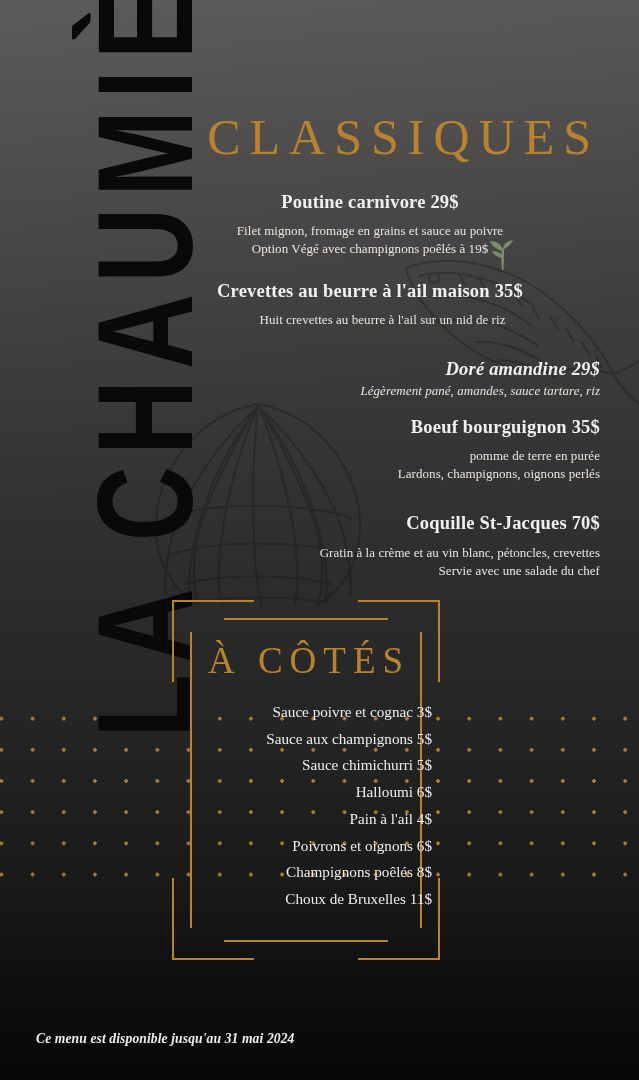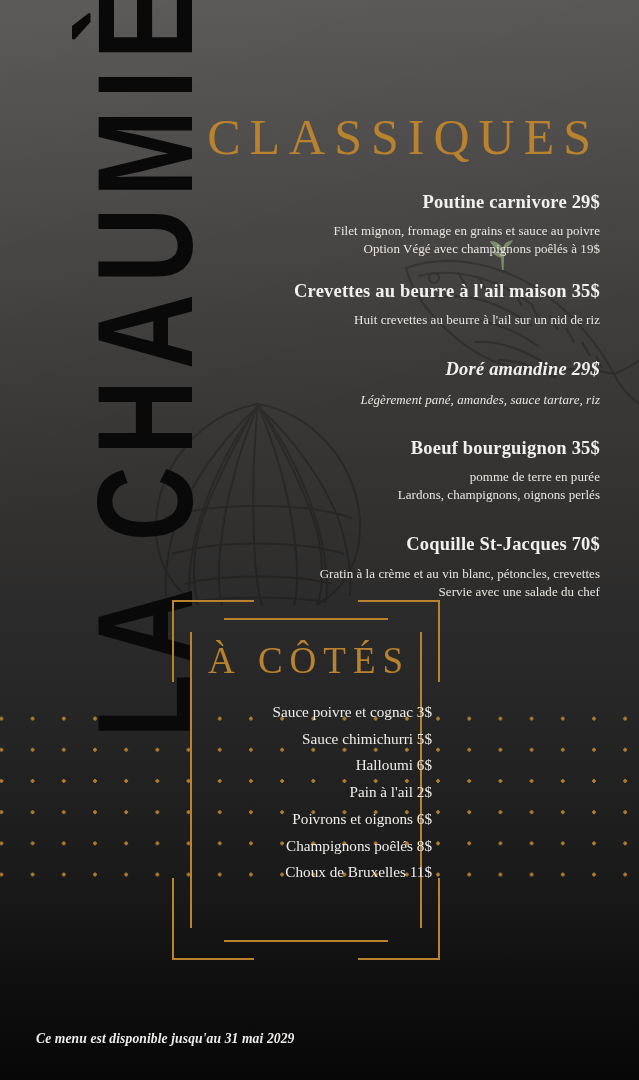--- a/index.html
+++ b/index.html
@@ -100,30 +100,30 @@
     color:#f2f0ee;
     letter-spacing:.2px;
   }
   .dish-desc {
     font-family:"Liberation Serif", serif;
     font-size:13px;
     color:#e9e6e2;
     line-height:1.38;
     letter-spacing:.05px;
   }
-  .left   { text-align:right;  }
+  .left   { text-align:center;  }
   .right  { text-align:right; }
 
   #dish-0 { margin-top:30px; }
   #dish-0 .dish-desc { margin-top:9px; }
   #dish-1 { margin-top:23px; }
   #dish-1 .dish-desc { margin-top:9px;margin-left:25px; }
   #dish-2 { margin-top:30px;font-style:italic; }
-  #dish-2 .dish-desc { margin-top:11px; }
-  #dish-3 { margin-top:29px; }
+  #dish-2 .dish-desc { margin-top:2px; }
+  #dish-3 { margin-top:17px; }
   #dish-3 .dish-desc { margin-top:9px; }
   #dish-4 { margin-top:30px; }
   #dish-4 .dish-desc { margin-top:10px; }
 
   
   #sides {
     position:absolute;
     left:172px; top:600px;
     width:268px; height:360px;
   }
@@ -323,24 +323,25 @@
 
     <div id="rule-top"></div>
     <div id="rule-bot"></div>
     <div id="vrule-l"></div>
     <div id="vrule-r"></div>
 
     <div id="sides-title">À CÔTÉS</div>
 
     <div id="sides-list">
       <div class="side-item">Sauce poivre et cognac  3$</div>
+      <div class="side-item">Sauce aux champignons 5$</div>
       <div class="side-item">Sauce chimichurri  5$</div>
       <div class="side-item">Halloumi  6$</div>
-      <div class="side-item">Pain à l'ail  2$</div>
+      <div class="side-item">Pain à l'ail  4$</div>
       <div class="side-item">Poivrons et oignons  6$</div>
       <div class="side-item">Champignons poêlés  8$</div>
       <div class="side-item">Choux de Bruxelles  11$</div>
     </div>
   </div>
 
-  <div id="footer">Ce menu est disponible jusqu'au 31 mai 2029</div>
+  <div id="footer">Ce menu est disponible jusqu'au 31 mai 2024</div>
 
 </div>
 
 </body></html>

